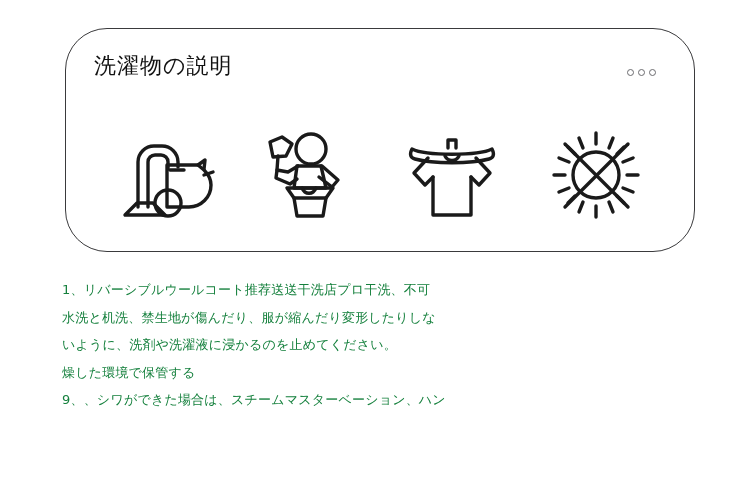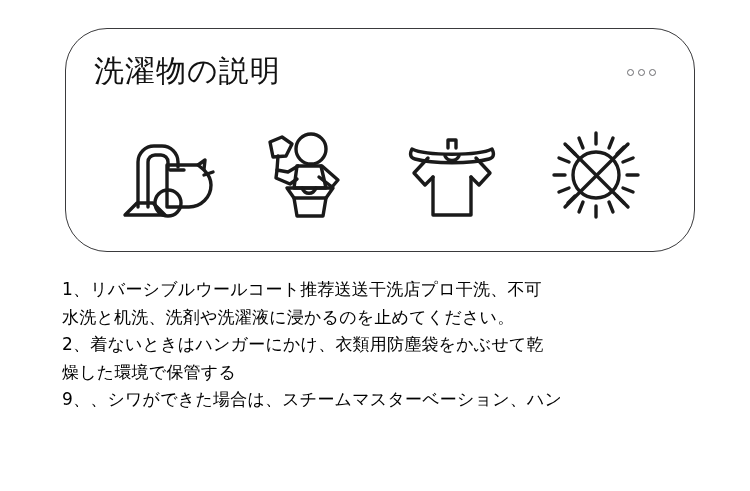--- a/index.html
+++ b/index.html
@@ -33,21 +33,21 @@
     box-sizing: border-box;
     border: 1.3px solid #3a3a3c;
     border-radius: 42px;
     background: #ffffff;
   }
 
   .card-title {
     position: absolute;
     left: 28px;
     top: 24px;
-    font-size: 30px;
+    font-size: 22px;
     line-height: 1.2;
     letter-spacing: 1px;
     color: #111111;
     font-weight: 400;
     white-space: nowrap;
   }
 
   .more-dots {
     position: absolute;
     right: 38px;
@@ -90,23 +90,23 @@
   }
 
   
   .description {
     position: absolute;
     left: 62px;
     top: 276px;
     width: 640px;
   }
   .desc-line {
-    font-size: 17px;
+    font-size: 13px;
     line-height: 27.5px;
-    color: #000000;
+    color: #15803d;
     letter-spacing: 0.2px;
     white-space: nowrap;
   }
 </style>
 </head>
 <body>
 
 <div id="page">
 
   <div class="care-card">
@@ -206,19 +206,19 @@
             <path d="M82 19 L19 82"></path>
           </svg>
         </span>
       </div>
 
     </div>
   </div>
 
   <div class="description">
     <div class="desc-line">1、リバーシブルウールコート推荐送送干洗店プロ干洗、不可</div>
-    <div class="desc-line">水洗と机洗、洗剤や洗濯液に浸かるのを止めてください。</div>
-    <div class="desc-line">2、着ないときはハンガーにかけ、衣類用防塵袋をかぶせて乾</div>
+    <div class="desc-line">水洗と机洗、禁生地が傷んだり、服が縮んだり変形したりしな</div>
+    <div class="desc-line">いように、洗剤や洗濯液に浸かるのを止めてください。</div>
     <div class="desc-line">燥した環境で保管する</div>
     <div class="desc-line">9、、シワができた場合は、スチームマスターベーション、ハン</div>
   </div>
 
 </div>
 
 </body></html>

